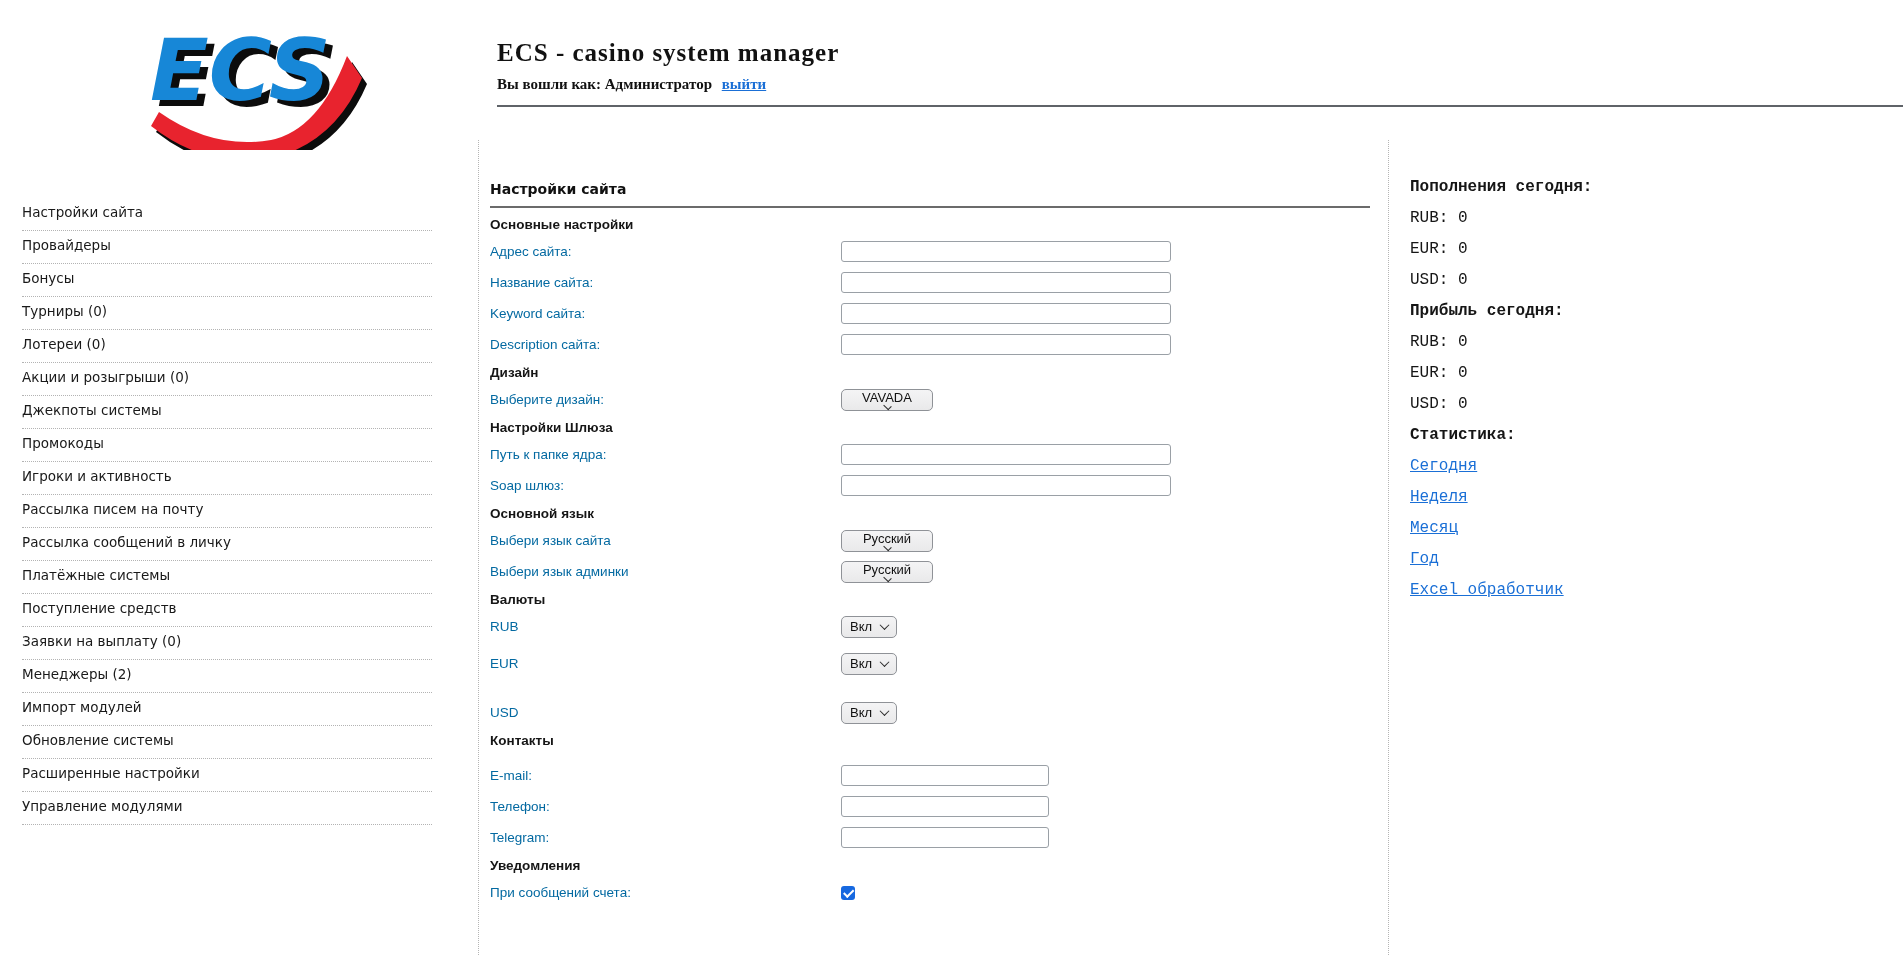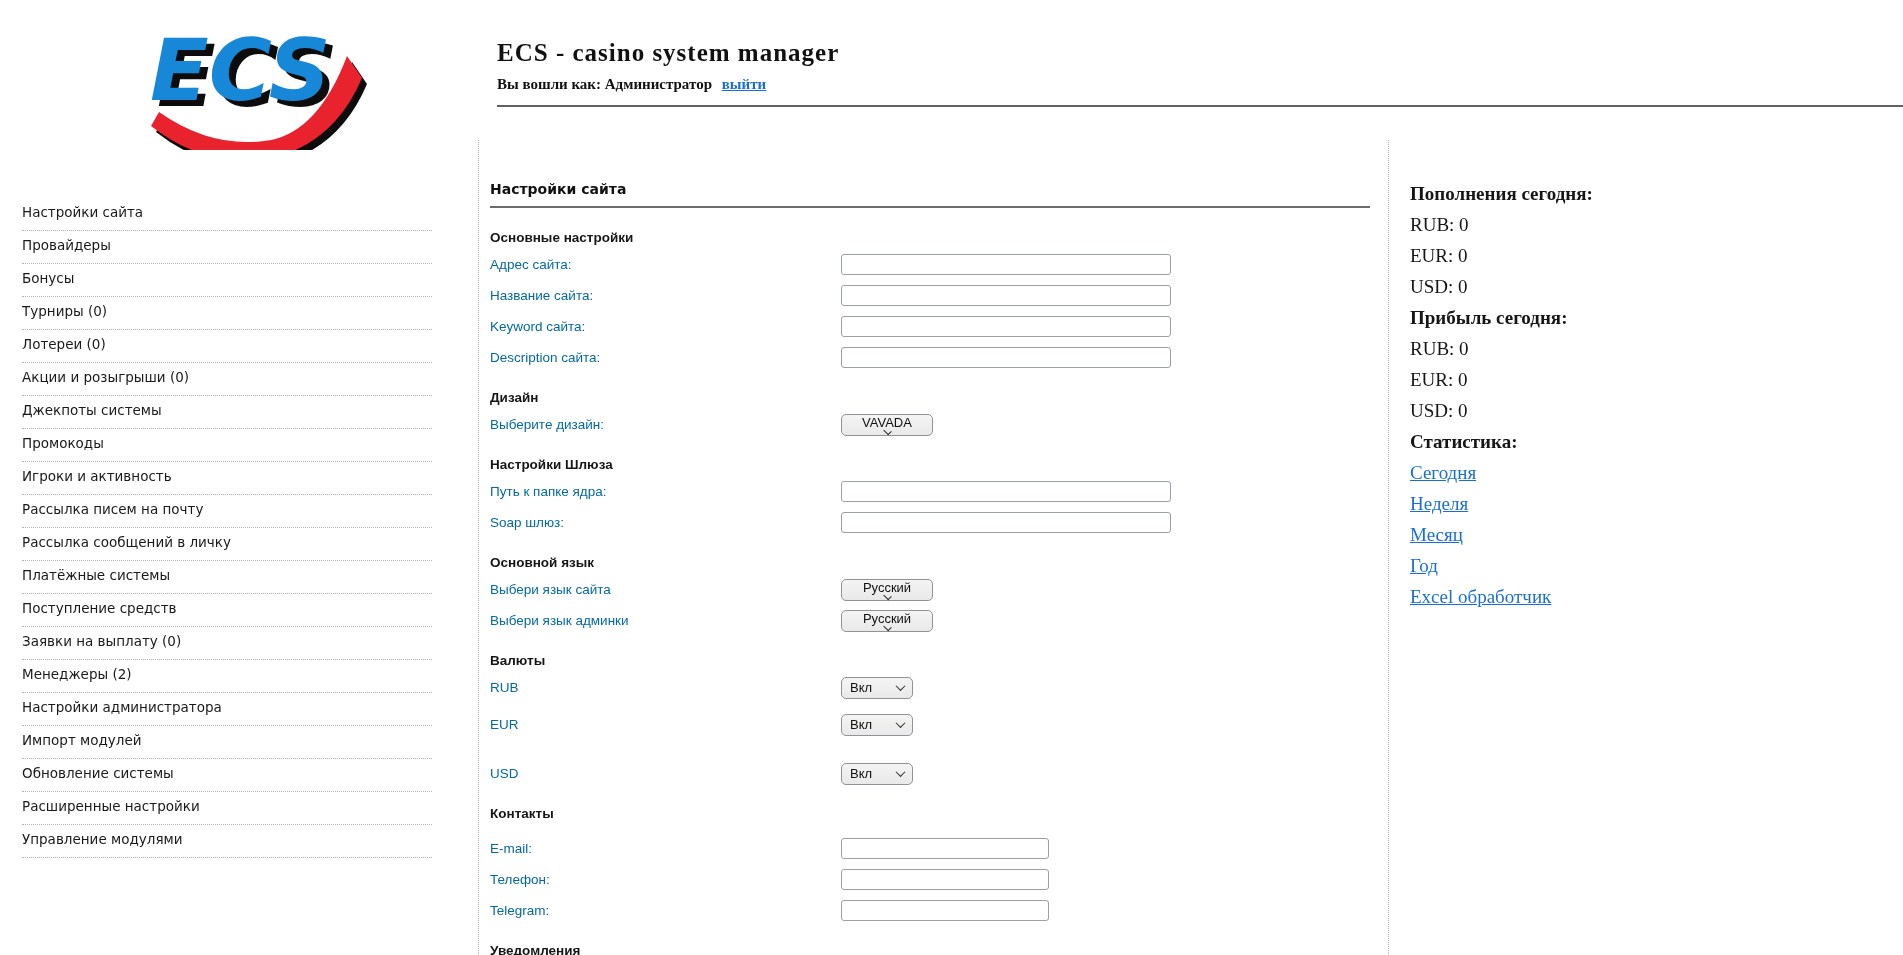--- a/index.html
+++ b/index.html
@@ -22,44 +22,44 @@
   
   .sidebar{position:absolute;left:22px;top:198px;width:410px;
            font-family:"DejaVu Sans",sans-serif;font-size:13.5px;color:#191919;}
   .side-item{padding:6px 0 9px 0;line-height:17px;border-bottom:1px dotted #b3b3b3;cursor:pointer;}
 
   
   .main{position:absolute;left:490px;top:180px;width:880px;}
   .panel-title{font-family:"DejaVu Sans",sans-serif;font-size:14px;font-weight:bold;
                line-height:18px;color:#111;}
   .title-rule{border:none;border-top:2px solid #6b6b6b;margin:8px 0 0 0;}
-  .section{font-weight:bold;font-size:13.5px;line-height:16px;color:#161616;margin:22px 0 8px 0;}
+  .section{font-weight:bold;font-size:13.5px;line-height:16px;color:#161616;margin:9px 0 8px 0;}
   .row{display:flex;align-items:center;height:21px;margin-bottom:10px;}
   .row.gap-lg{margin-top:16px;}
   .row.gap-xl{margin-top:28px;}
   .lab{flex:0 0 351px;font-size:13.5px;color:#0369a1;}
   .inp{height:19px;border:1px solid #9aa0a6;border-radius:3px;background:#fff;
        font-family:"Liberation Sans",sans-serif;font-size:13px;padding:0 5px;outline:none;}
   .inp.lg{width:318px;}
   .inp.md{width:196px;}
   .sel{height:22px;box-sizing:border-box;border:1px solid #8f9297;border-radius:5px;
        background:linear-gradient(#f4f4f5,#e9e9ea);display:flex;align-items:center;
        justify-content:space-between;padding:0 8px;font-size:13px;color:#111;cursor:pointer;}
   .sel.md{width:92px;flex-direction:column;}
-  .sel.sm{width:72px;}
+  .sel.sm{width:56px;}
   .chev{width:6px;height:6px;border-right:1.6px solid #2b2b2b;border-bottom:1.6px solid #2b2b2b;
         transform:rotate(45deg) translate(-1px,-1px);}
   .cbx{width:14px;height:14px;border-radius:3px;background:#1668e0;display:inline-flex;
        align-items:center;justify-content:center;cursor:pointer;}
   .cbx .mark{width:4px;height:8px;border-right:2px solid #fff;border-bottom:2px solid #fff;
        transform:rotate(45deg) translateY(-1px);}
 
   
-  .stats{position:absolute;left:1410px;top:186px;width:430px;
-         font-family:Liberation Serif, serif;font-size:19px;color:#161616;}
+  .stats{position:absolute;left:1410px;top:179px;width:430px;
+         font-family:Liberation Mono, monospace;font-size:16px;color:#161616;}
   .rp-head{font-weight:bold;line-height:16px;margin-bottom:15px;}
   .rp-line{line-height:16px;margin-bottom:15px;}
   .lnk{color:#1a6fd6;text-decoration:underline;cursor:pointer;}
 </style>
 </head>
 <body>
 
 <div class="page">
 
   <svg class="logo" viewBox="0 0 235 140">
@@ -90,21 +90,20 @@
       <div class="side-item">Акции и розыгрыши (0)</div>
       <div class="side-item">Джекпоты системы</div>
       <div class="side-item">Промокоды</div>
       <div class="side-item">Игроки и активность</div>
       <div class="side-item">Рассылка писем на почту</div>
       <div class="side-item">Рассылка сообщений в личку</div>
       <div class="side-item">Платёжные системы</div>
       <div class="side-item">Поступление средств</div>
       <div class="side-item">Заявки на выплату (0)</div>
       <div class="side-item">Менеджеры (2)</div>
-      <div class="side-item">Настройки администратора</div>
       <div class="side-item">Импорт модулей</div>
       <div class="side-item">Обновление системы</div>
       <div class="side-item">Расширенные настройки</div>
       <div class="side-item">Управление модулями</div>
     </nav>
 
   <div class="main">
     <div class="panel-title">Настройки сайта</div>
     <hr class="title-rule">
     <div>

